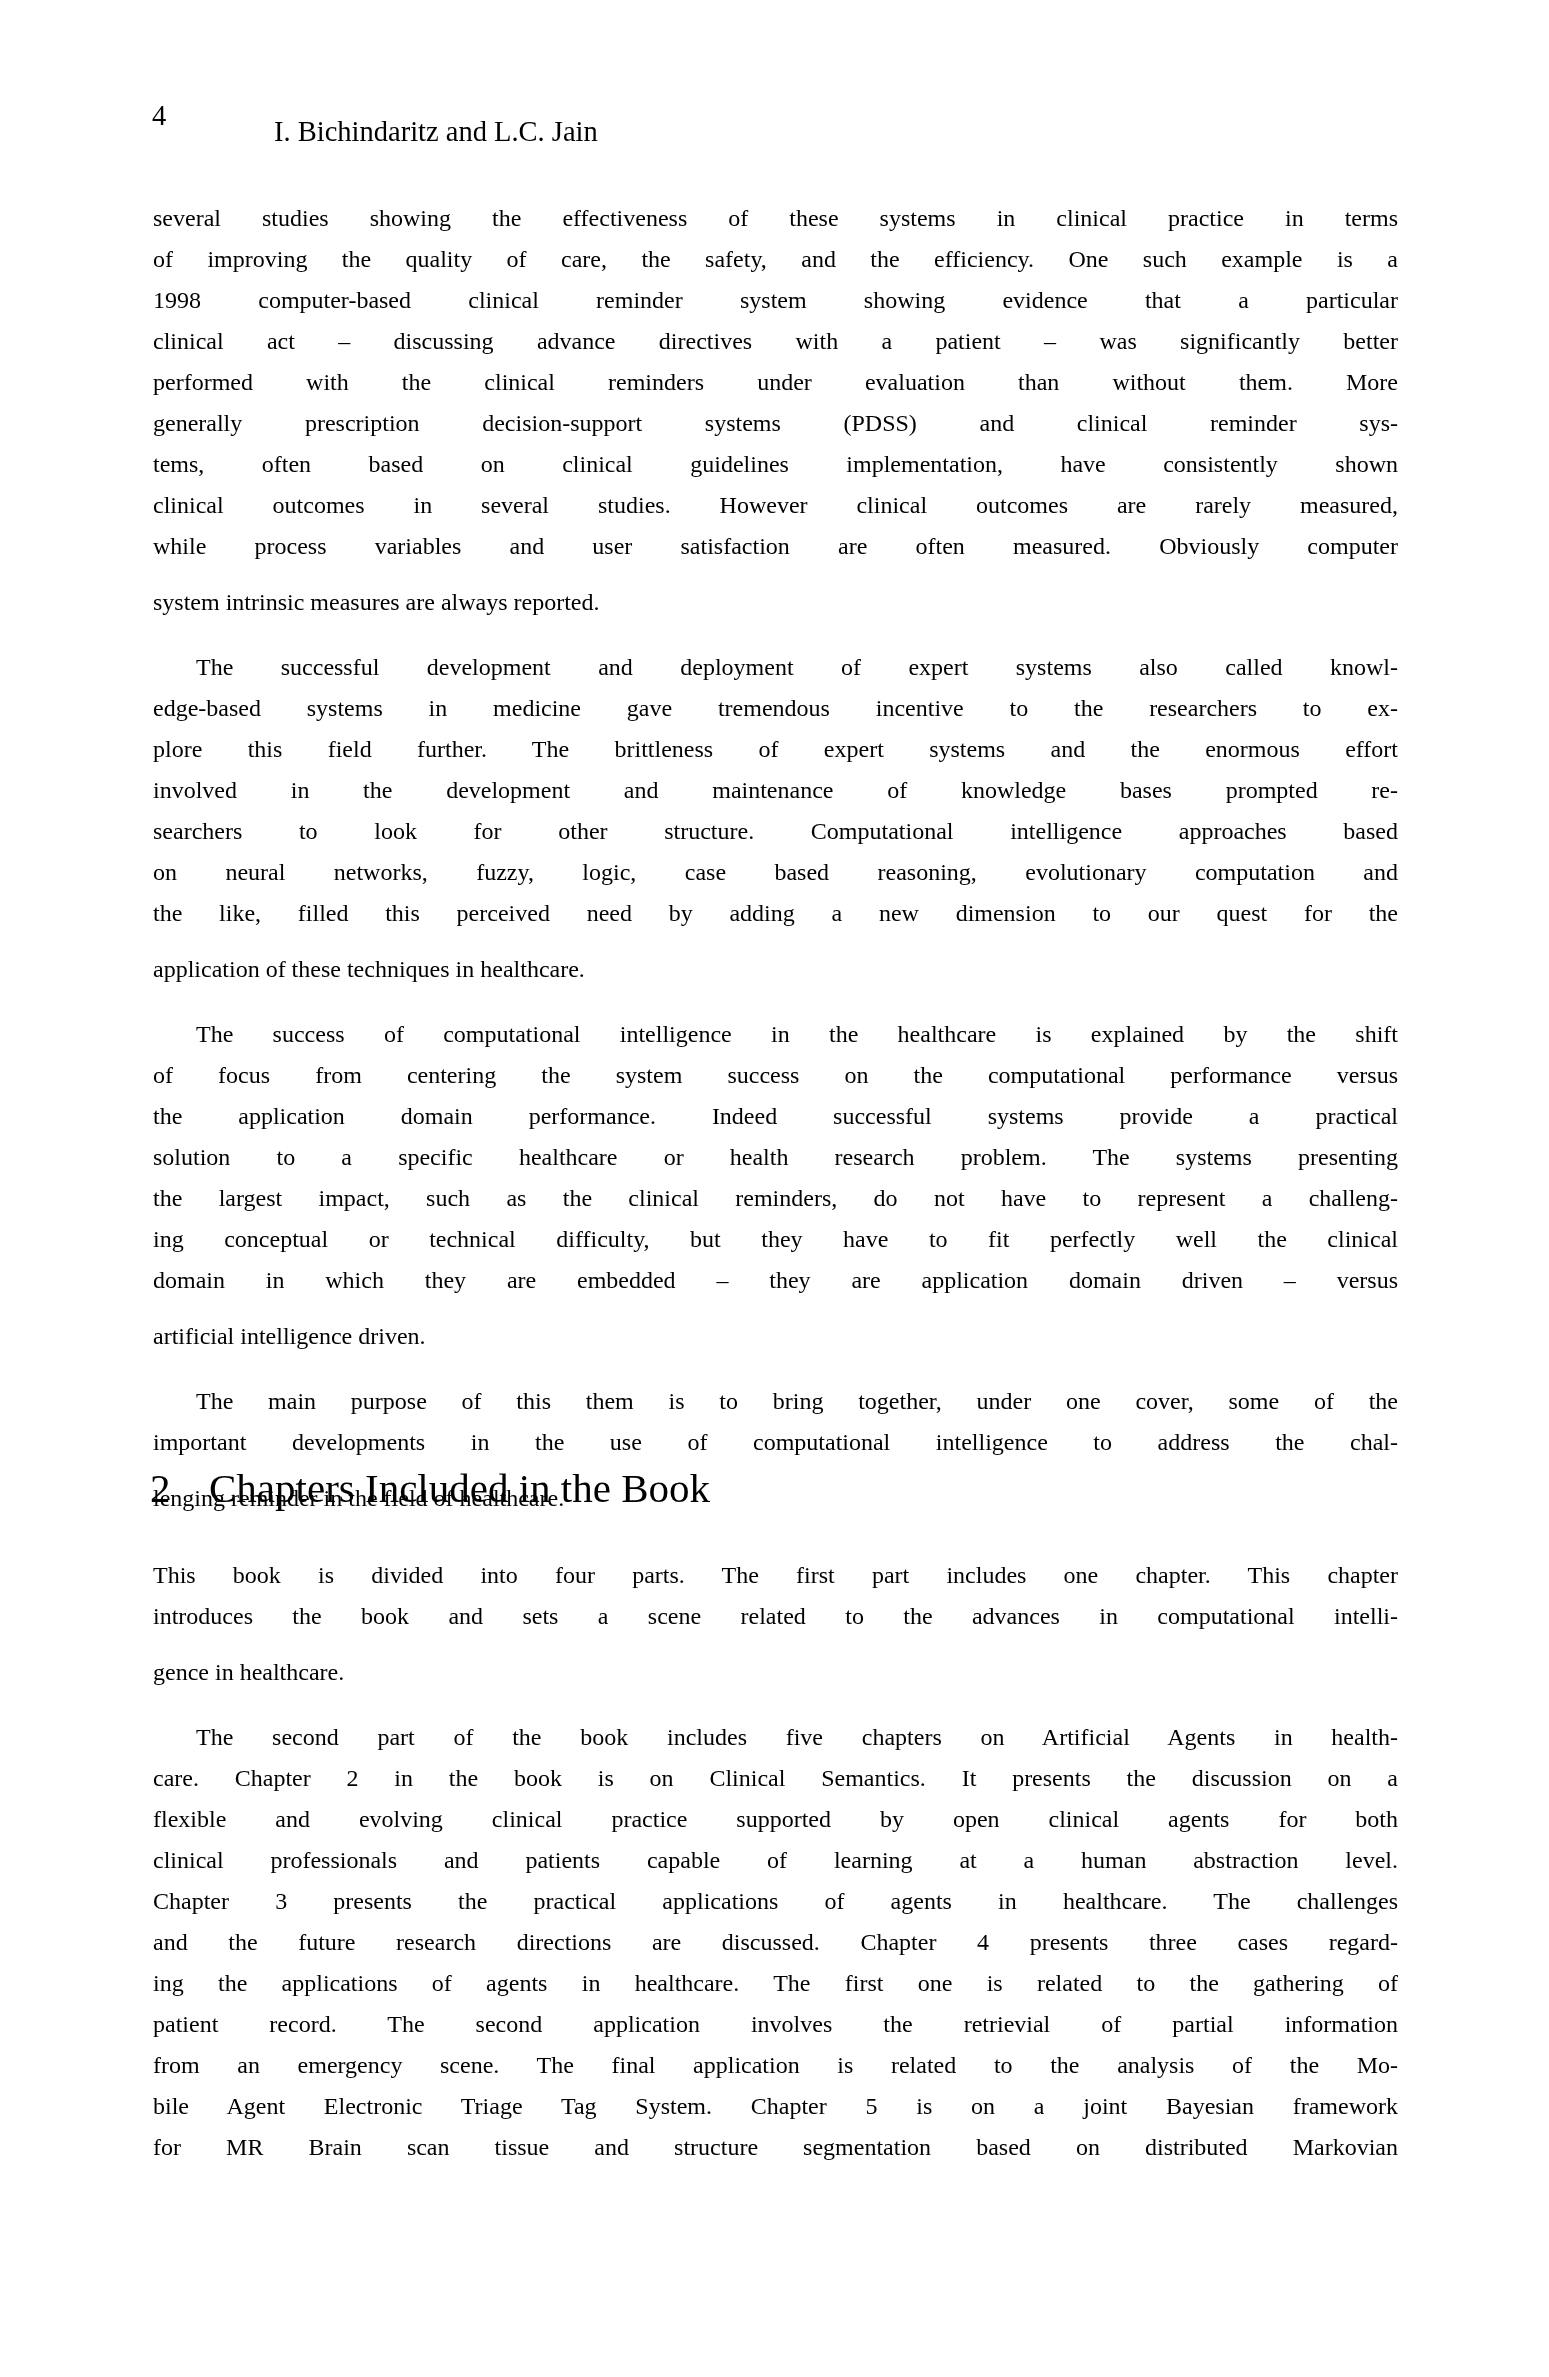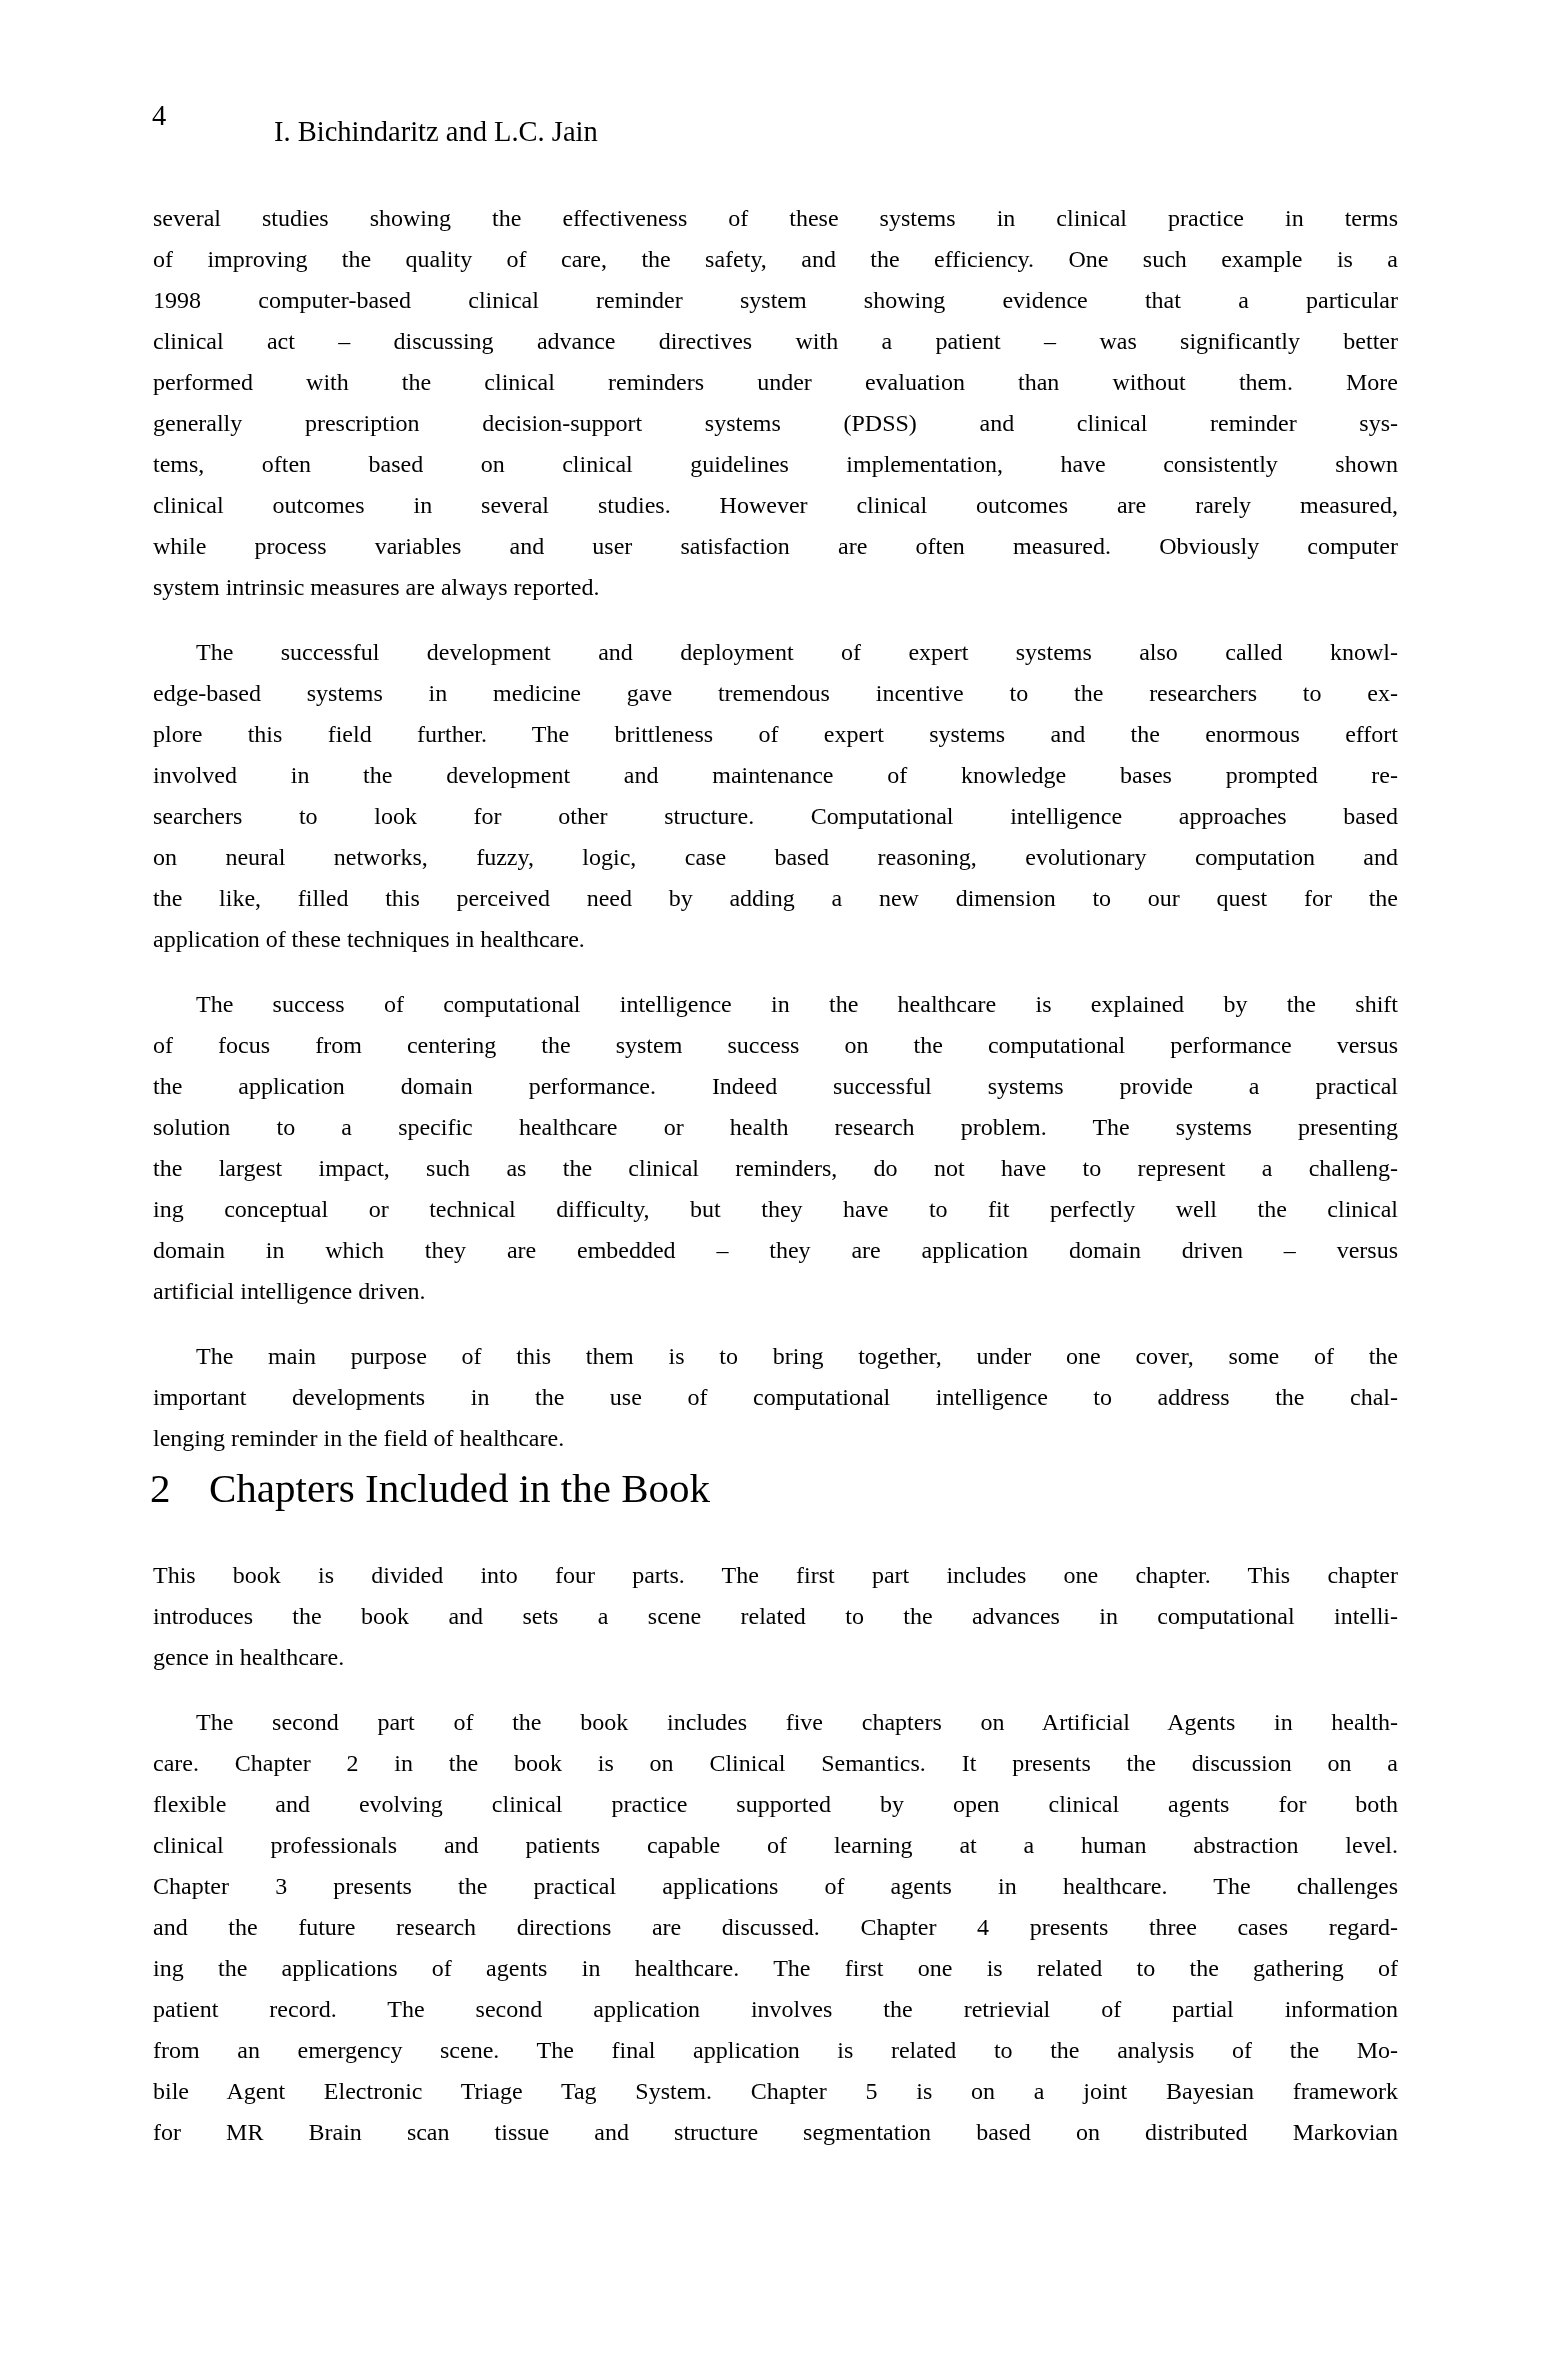--- a/index.html
+++ b/index.html
@@ -5,21 +5,21 @@
   html, body { margin: 0; padding: 0; background: #ffffff; }
   body { width: 1549px; height: 2377px; position: relative; overflow: hidden;
          font-family: "Liberation Serif", "DejaVu Serif", serif; color: #000; }
   .running-head { position: absolute; top: 102px; left: 152px; height: 28.5px;
                   font-size: 28.5px; line-height: 28.5px; white-space: nowrap; }
   .running-head .page-num { position: absolute; left: 0; top: 0; }
   .running-head .authors { position: absolute; left: 122px; top: 16px; }
   .block { position: absolute; left: 153px; width: 1245px; }
   .line { font-size: 24px; line-height: 41px; height: 41px; white-space: nowrap;
           text-align: justify; text-align-last: justify; overflow: visible; }
-  .line.last { text-align-last: left; }
+  .line.last { text-align-last: left; margin-top: 15px; }
   .line.indent { text-indent: 43px; margin-top: 24px; }
   .section-heading { position: absolute; left: 150px; top: 1468px; font-size: 41px;
                      line-height: 41px; font-weight: normal; white-space: nowrap; }
   .section-heading .num { display: inline-block; width: 59px; }
   #body-top { top: 198px; }
   #body-sec2 { top: 1555px; }
 </style>
 </head>
 <body>
 

